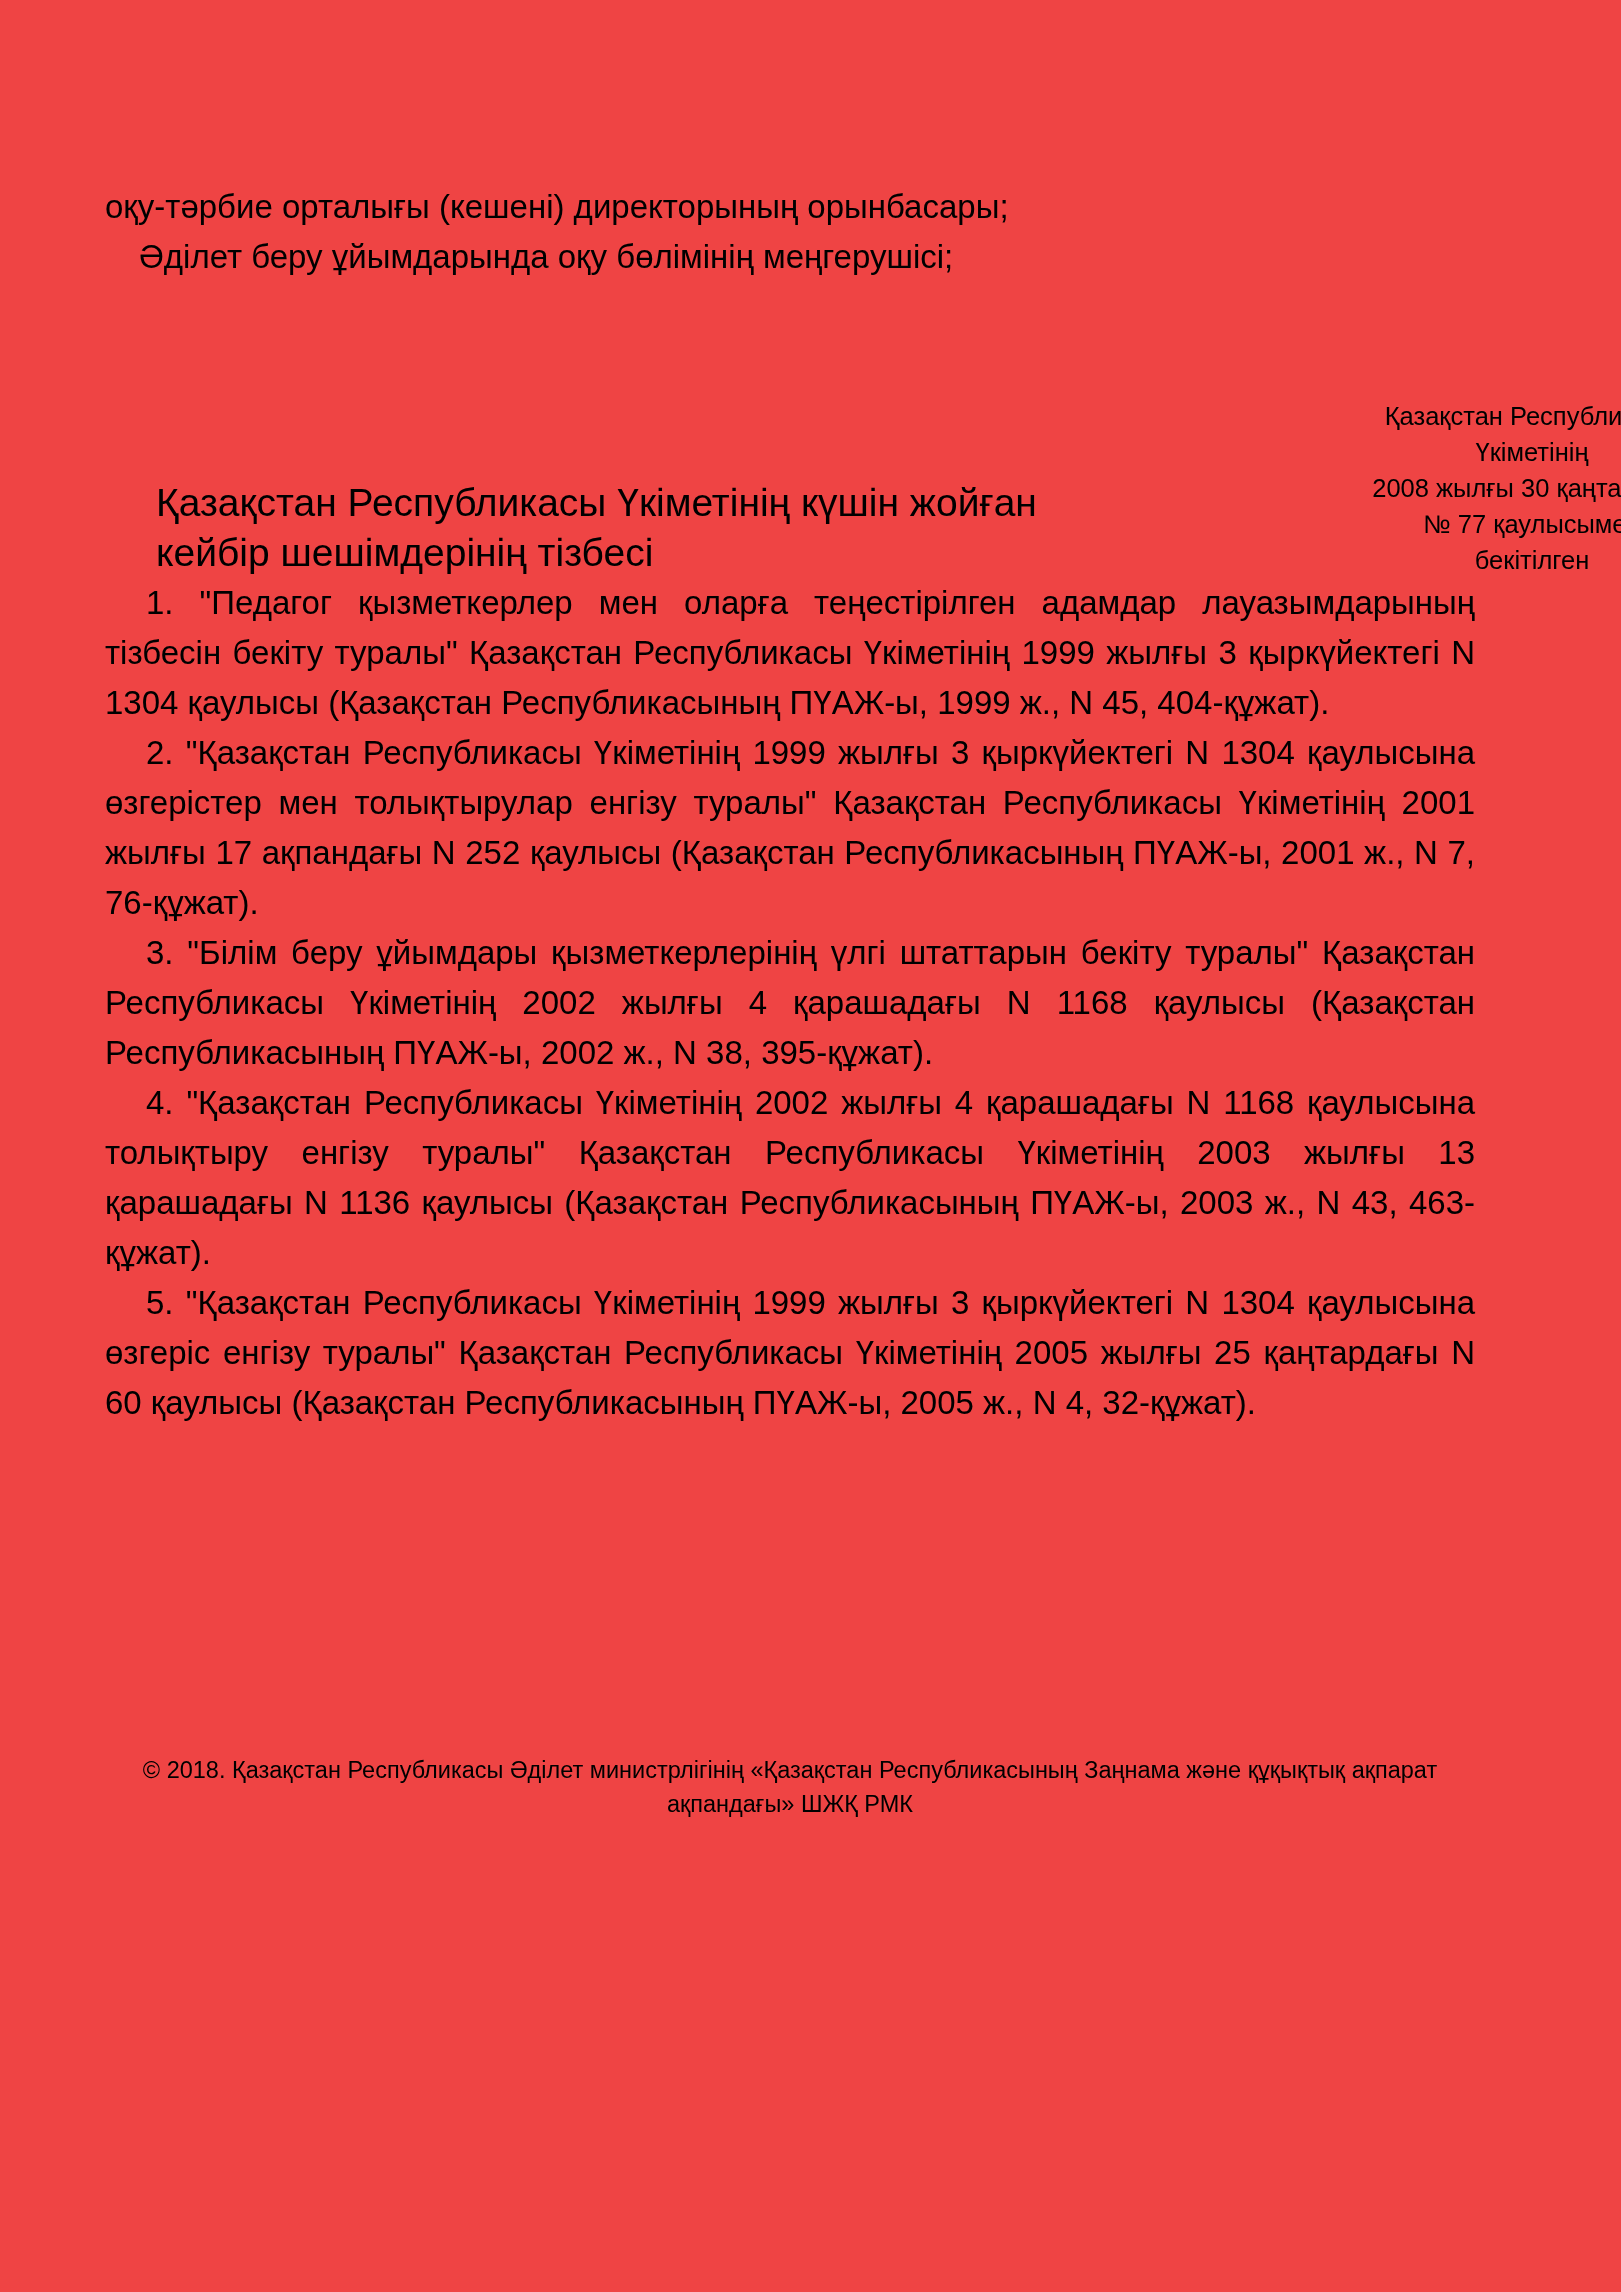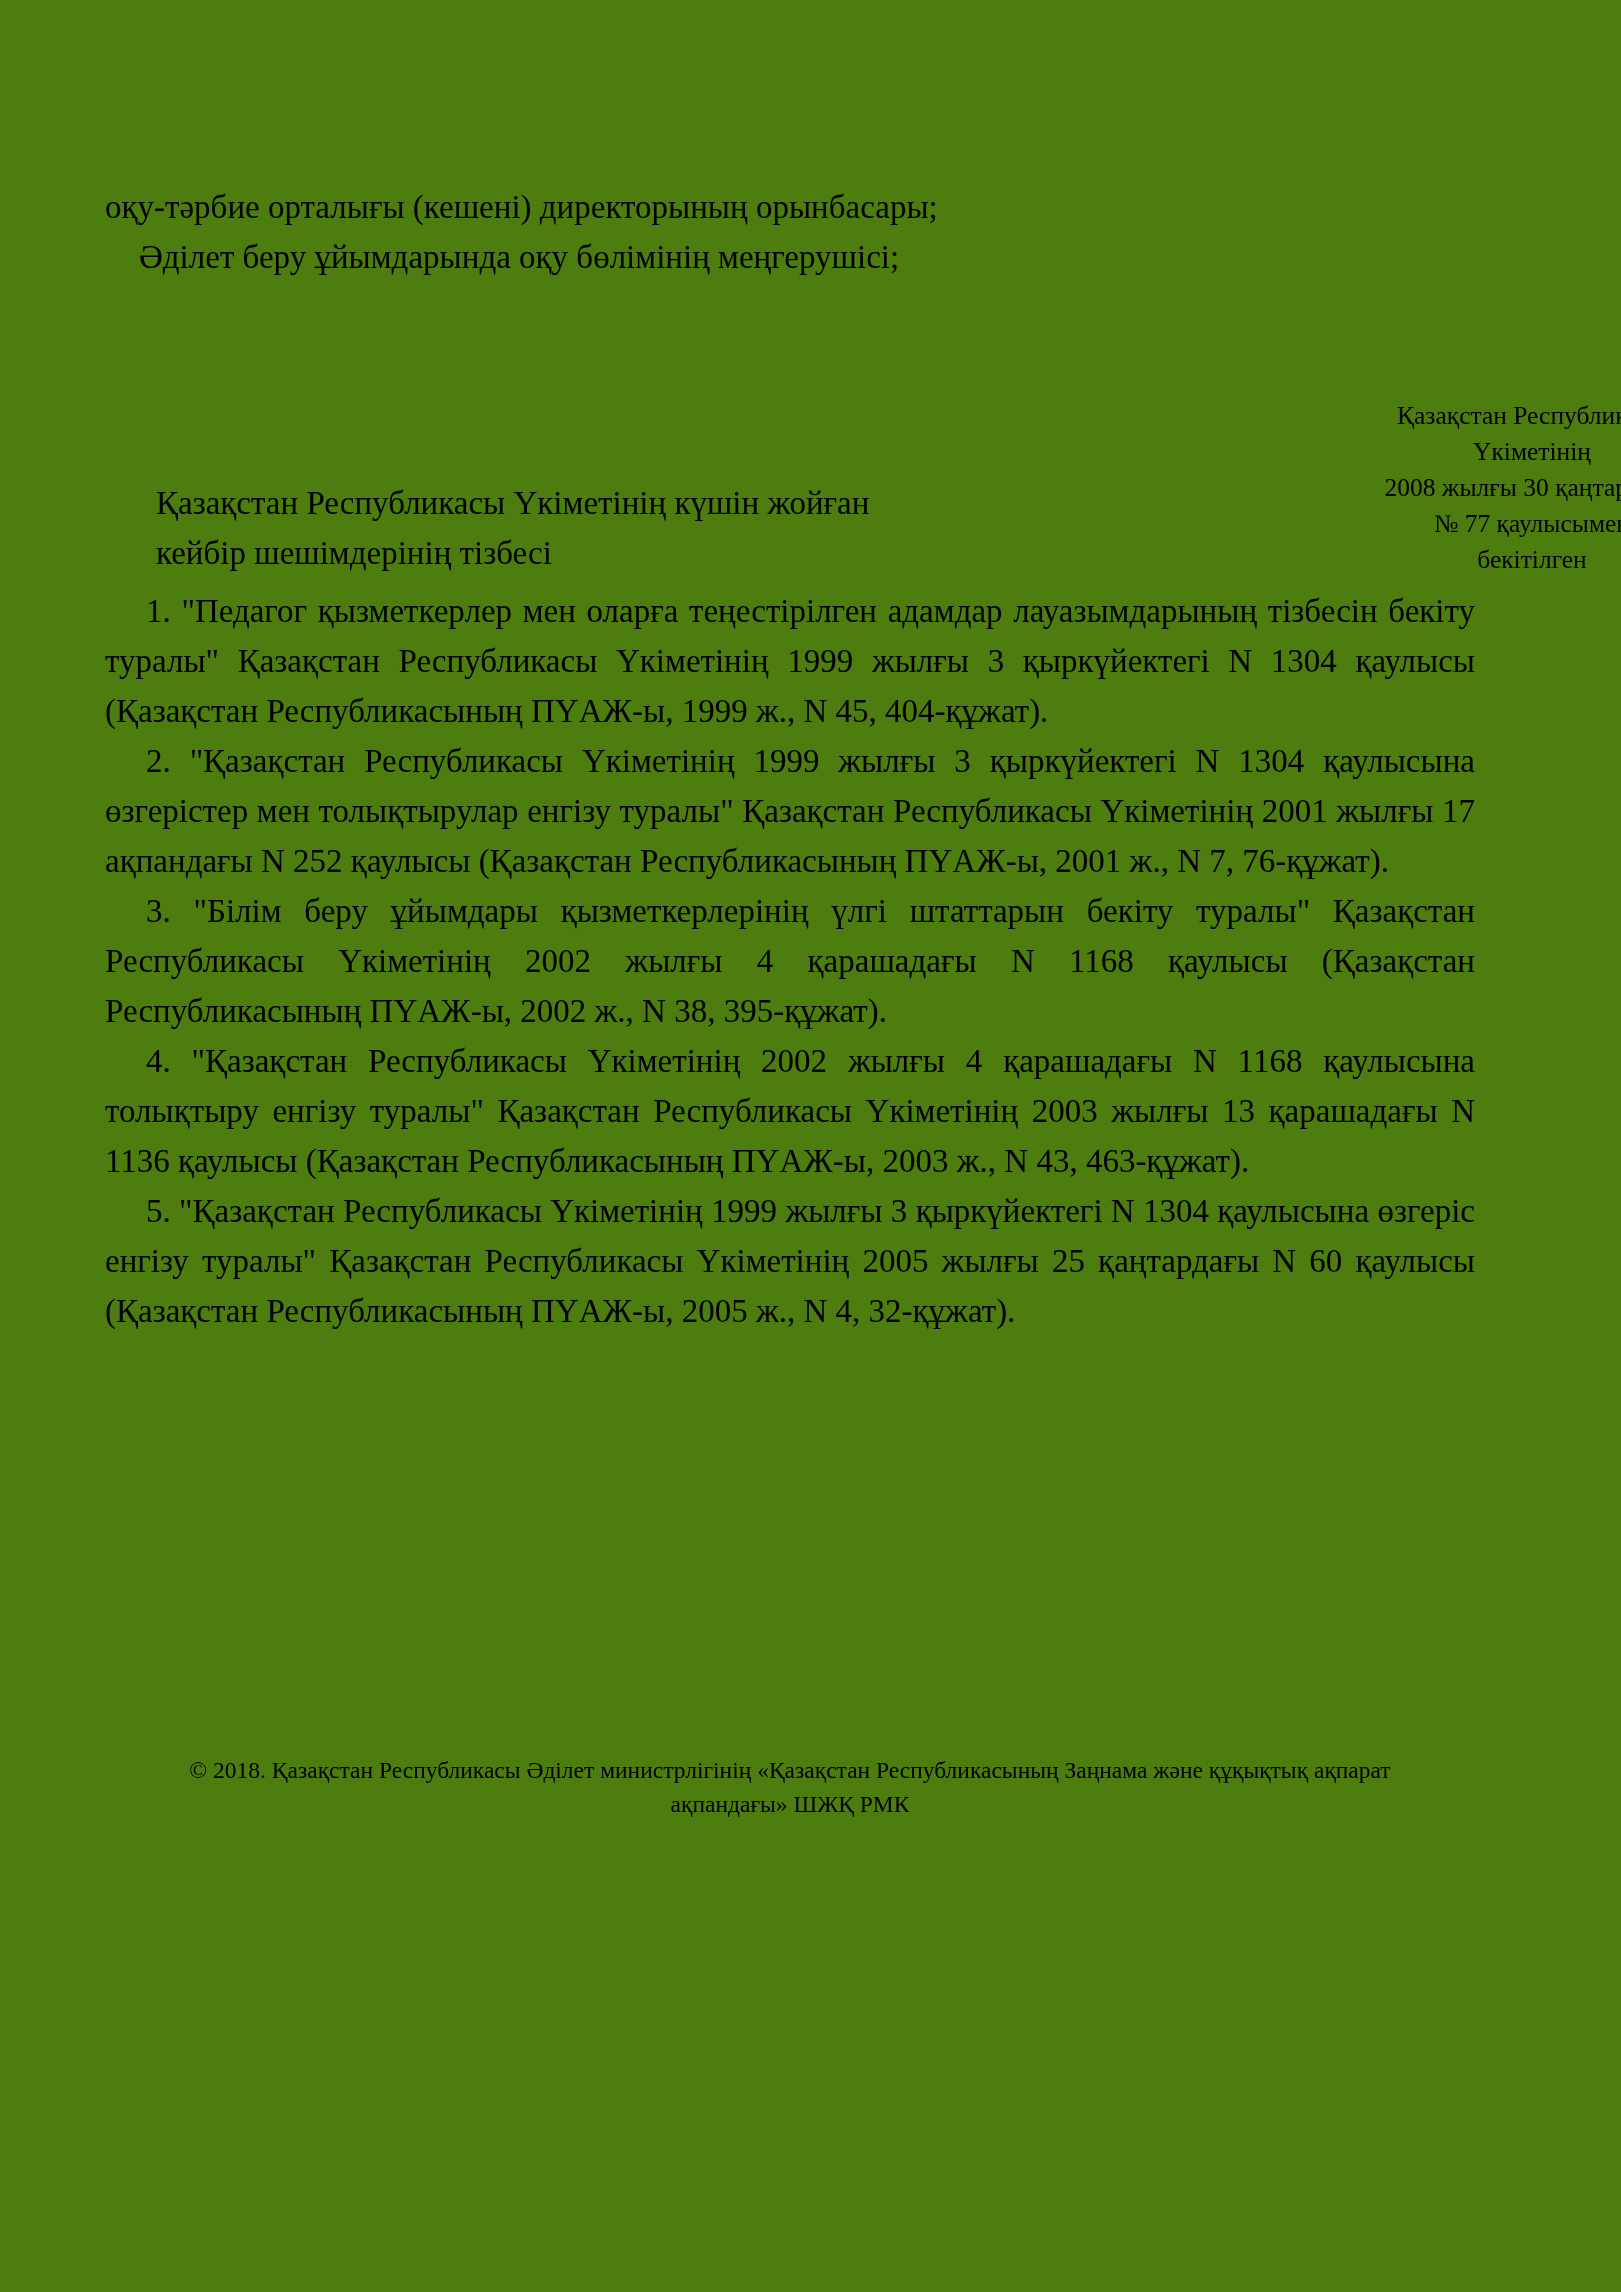--- a/index.html
+++ b/index.html
@@ -7,23 +7,23 @@
     padding: 0;
     width: 1621px;
     height: 2293px;
     overflow: hidden;
     background: #ffffff;
   }
   .page {
     position: relative;
     width: 1621px;
     height: 2293px;
-    background: #4d7c0f;
+    background: #ef4444;
     color: #000000;
-    font-family: Liberation Serif, serif;
+    font-family: Liberation Sans, sans-serif;
     overflow: hidden;
   }
   .doc {
     position: absolute;
     left: 105px;
     top: 182px;
     width: 1370px;
   }
   .doc p {
     margin: 0;
@@ -32,24 +32,24 @@
     text-align: justify;
   }
   .no-indent   { text-indent: 0; }
   .indent-sm   { text-indent: 34px; }
   .indent-md   { text-indent: 47px; }
   .indent-list { text-indent: 41px; }
   .spacer {
     height: 196px;
   }
   .heading {
-    font-size: 33px;
+    font-size: 39px;
     line-height: 50px;
     font-weight: normal;
-    margin: 0 0 8px 51px;
+    margin: 0 0 0 51px;
     text-align: left;
   }
   .approval {
     position: absolute;
     left: 1042px;
     top: 398px;
     width: 980px;
     text-align: center;
     font-size: 25.5px;
     line-height: 36px;

